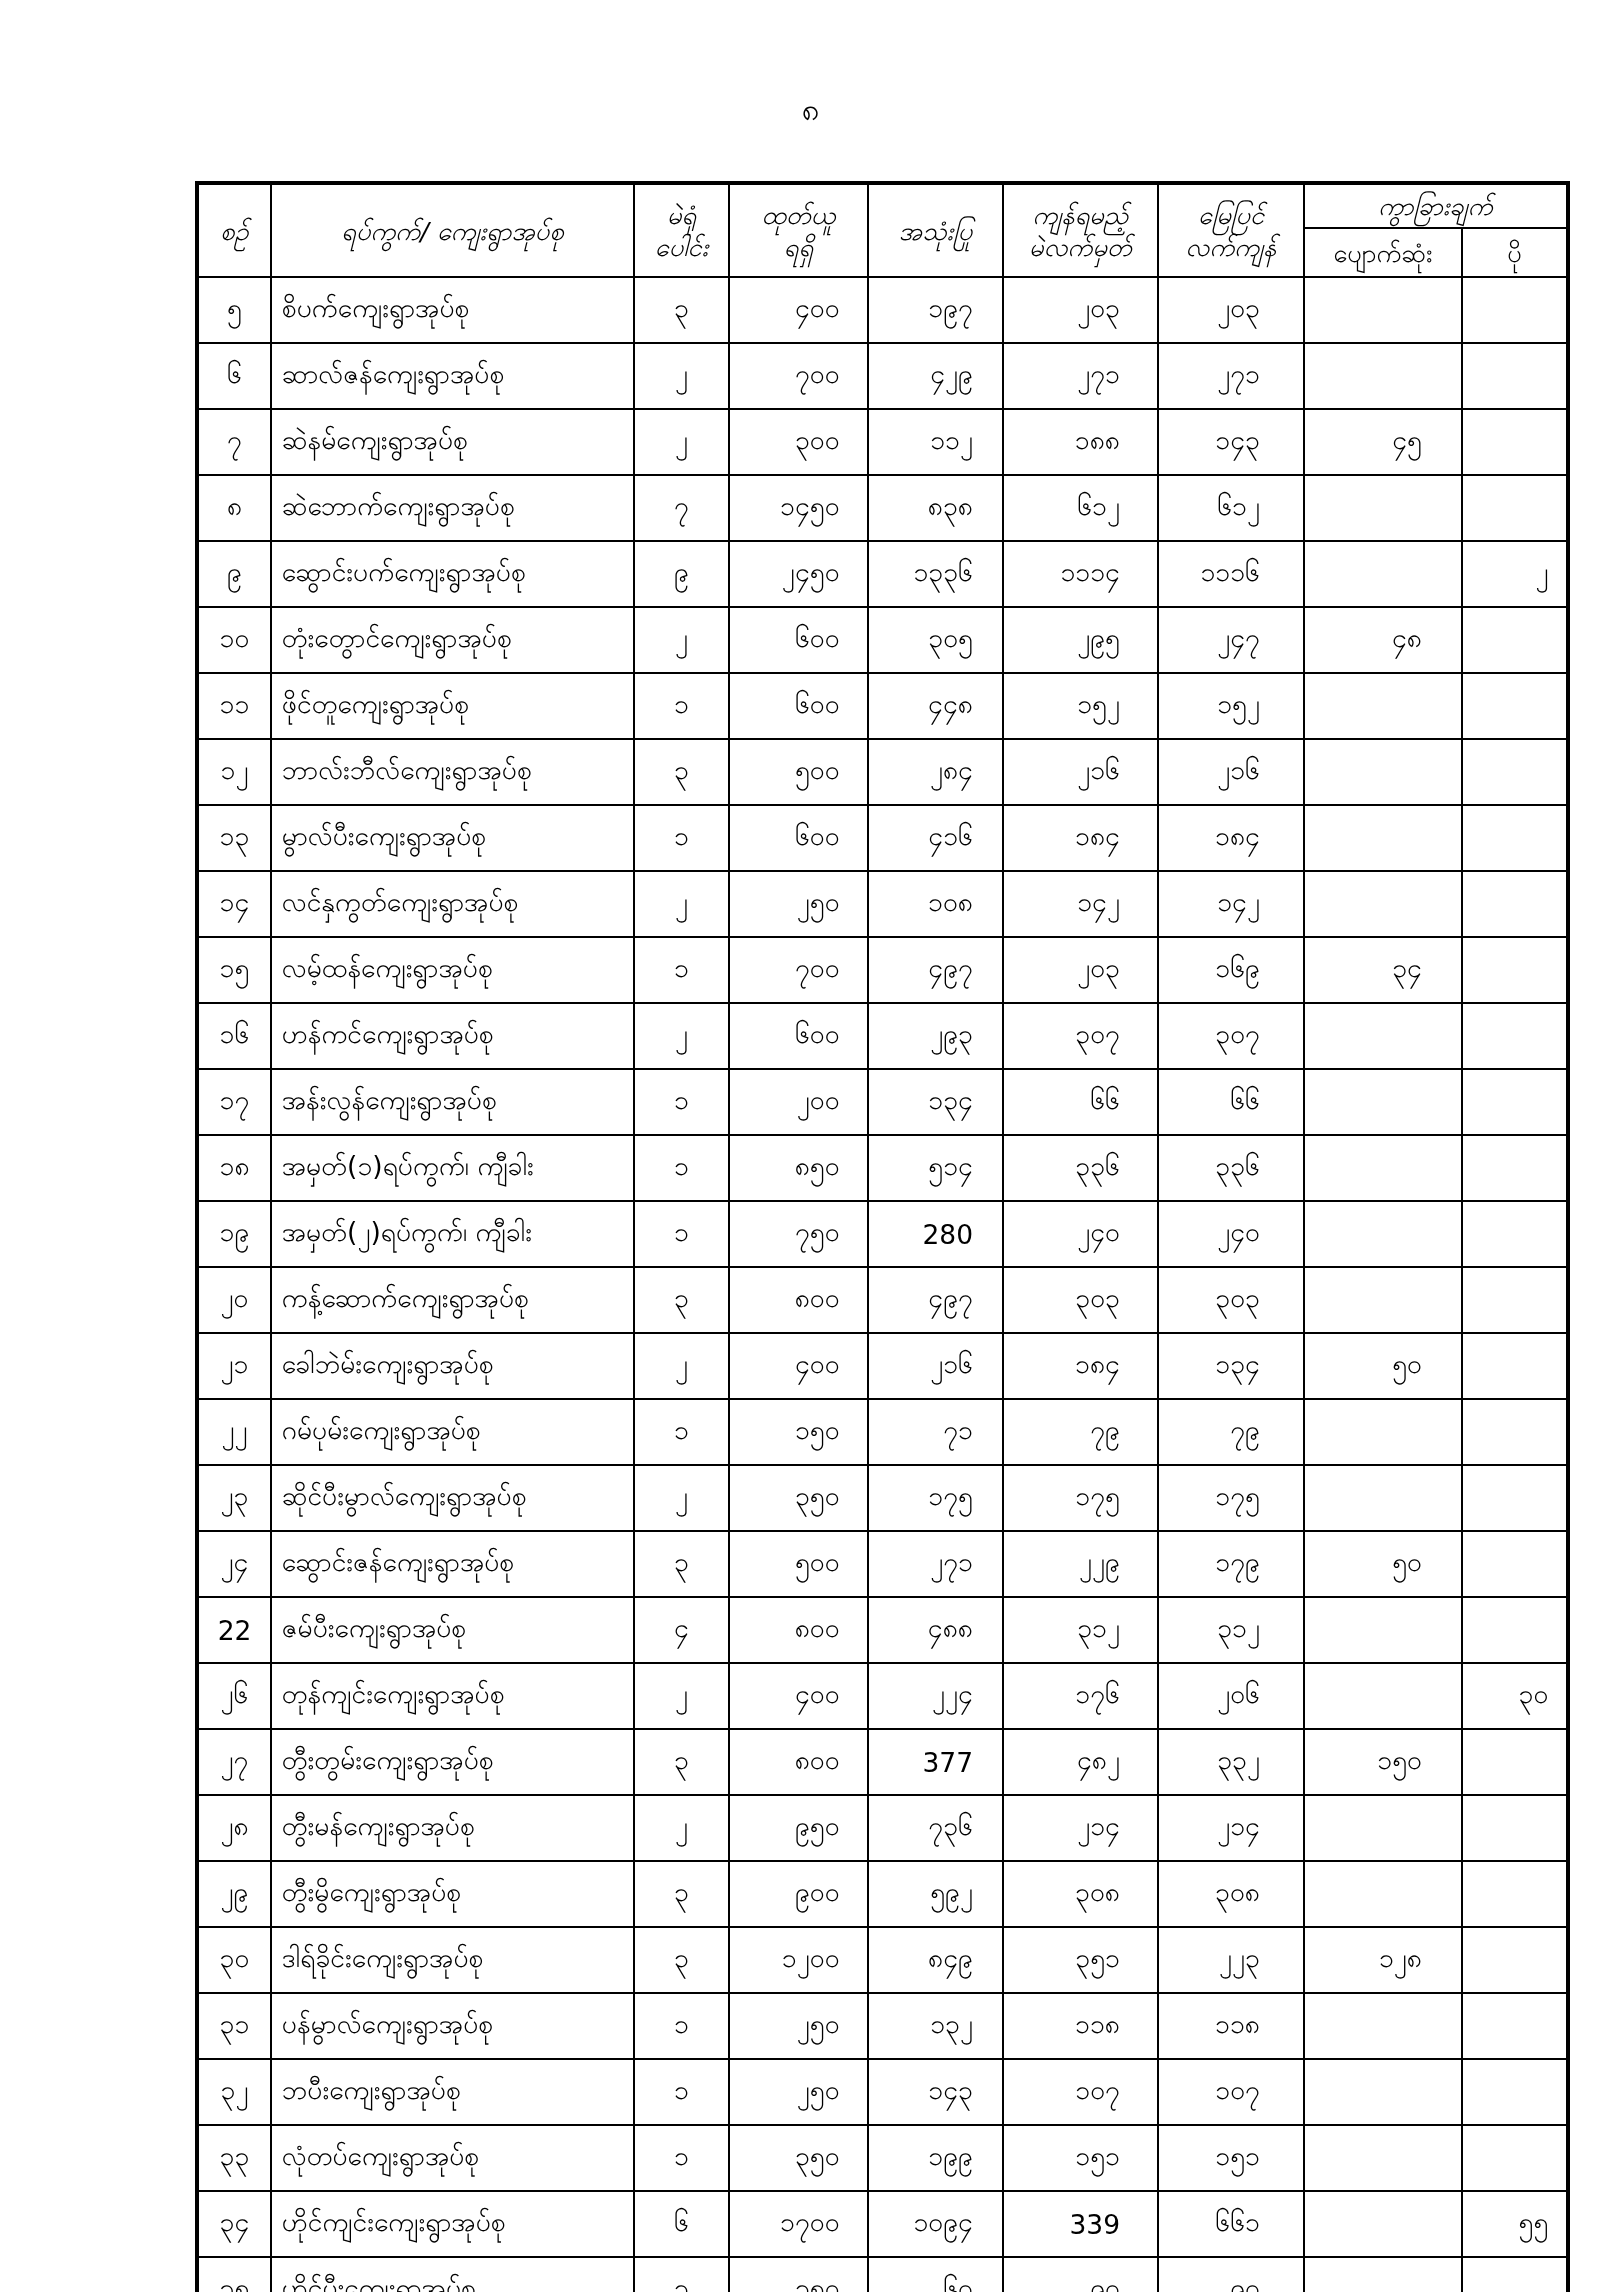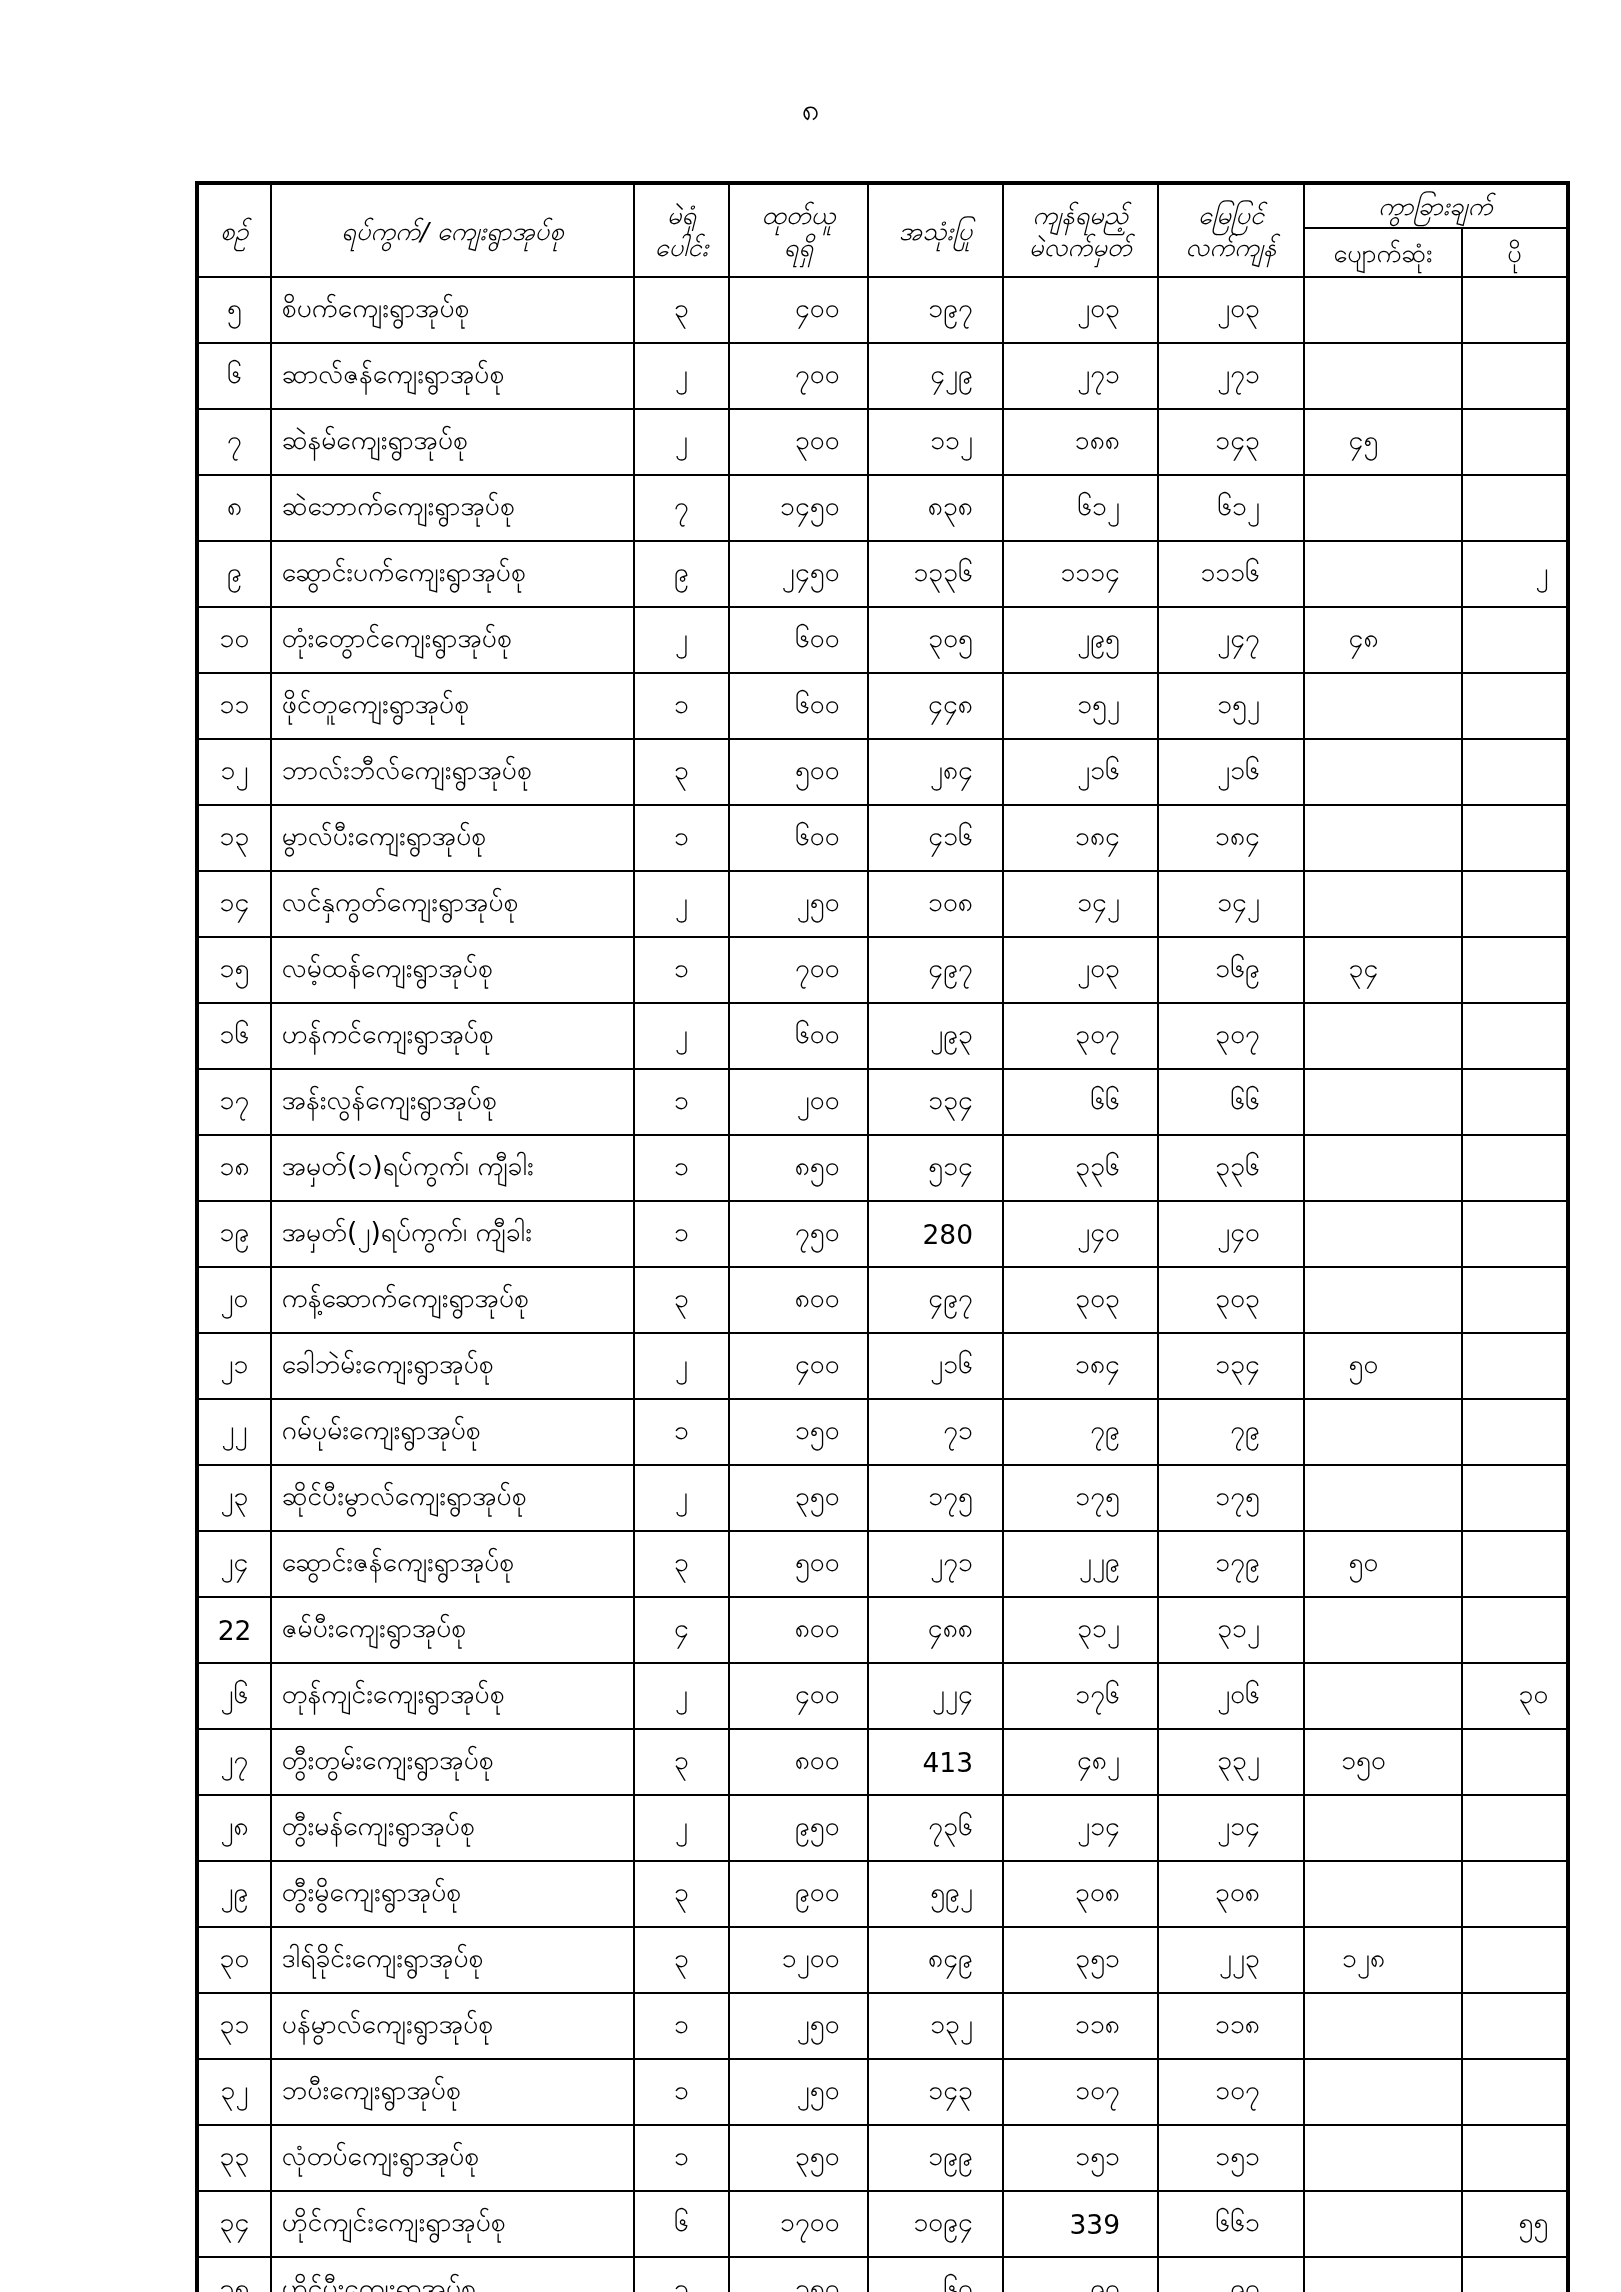--- a/index.html
+++ b/index.html
@@ -56,21 +56,21 @@
     font-size: 26.5px;
     vertical-align: middle;
   }
   td.c-no { text-align: center; }
   td.c-name { text-align: left; padding-left: 9.8px; }
   td.c-st { text-align: center; }
   td.c-recv { text-align: right; padding-right: 27.4px; border-radius: 8px; }
   td.c-used { text-align: right; padding-right: 29px; border-radius: 21px; }
   td.c-req  { text-align: right; padding-right: 37px; }
   td.c-grd  { text-align: right; padding-right: 43px; }
-  td.c-miss { text-align: center; padding-right: 39px; }
+  td.c-miss { text-align: right; padding-right: 39px; }
   td.c-ext  { text-align: right; padding-right: 17.6px; }
 </style>
 </head>
 <body>
 
 <div class="page-number">၈</div>
 
 <table class="ballot-table">
   <colgroup>
     <col style="width:74px">
@@ -352,21 +352,21 @@
     <td class="c-req">၁၇၆</td>
     <td class="c-grd">၂၀၆</td>
     <td class="c-miss"></td>
     <td class="c-ext">၃၀</td>
   </tr>
       <tr>
     <td class="c-no">၂၇</td>
     <td class="c-name">တွီးတွမ်းကျေးရွာအုပ်စု</td>
     <td class="c-st">၃</td>
     <td class="c-recv">၈၀၀</td>
-    <td class="c-used">413</td>
+    <td class="c-used">377</td>
     <td class="c-req">၄၈၂</td>
     <td class="c-grd">၃၃၂</td>
     <td class="c-miss">၁၅၀</td>
     <td class="c-ext"></td>
   </tr>
       <tr>
     <td class="c-no">၂၈</td>
     <td class="c-name">တွီးမန်ကျေးရွာအုပ်စု</td>
     <td class="c-st">၂</td>
     <td class="c-recv">၉၅၀</td>

